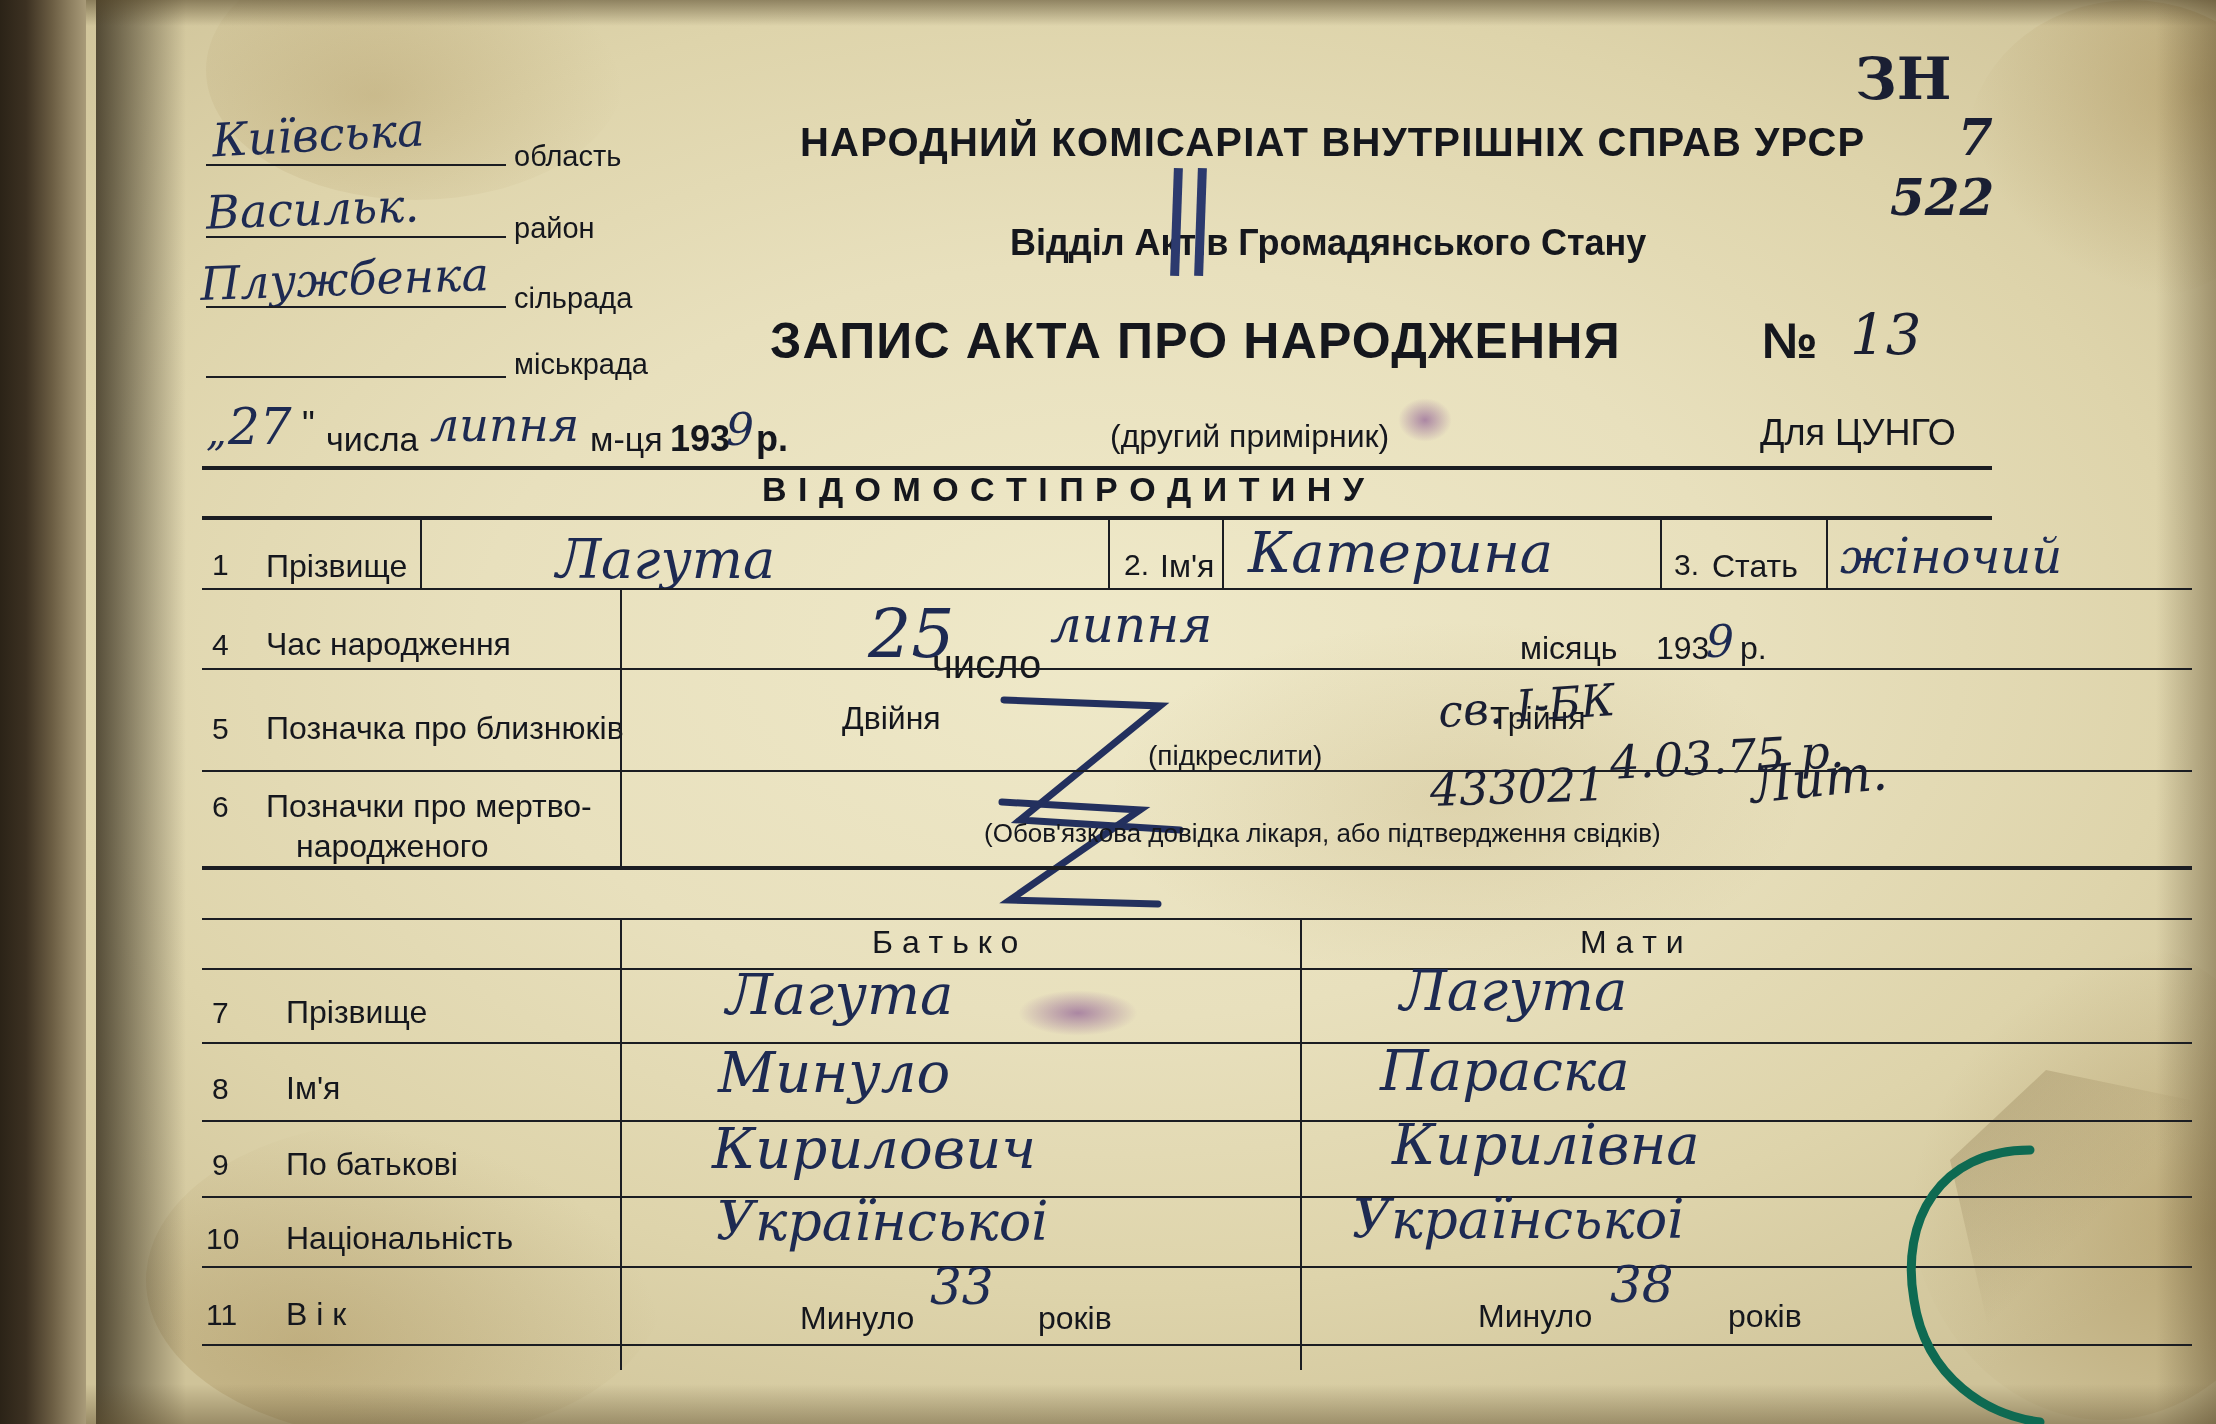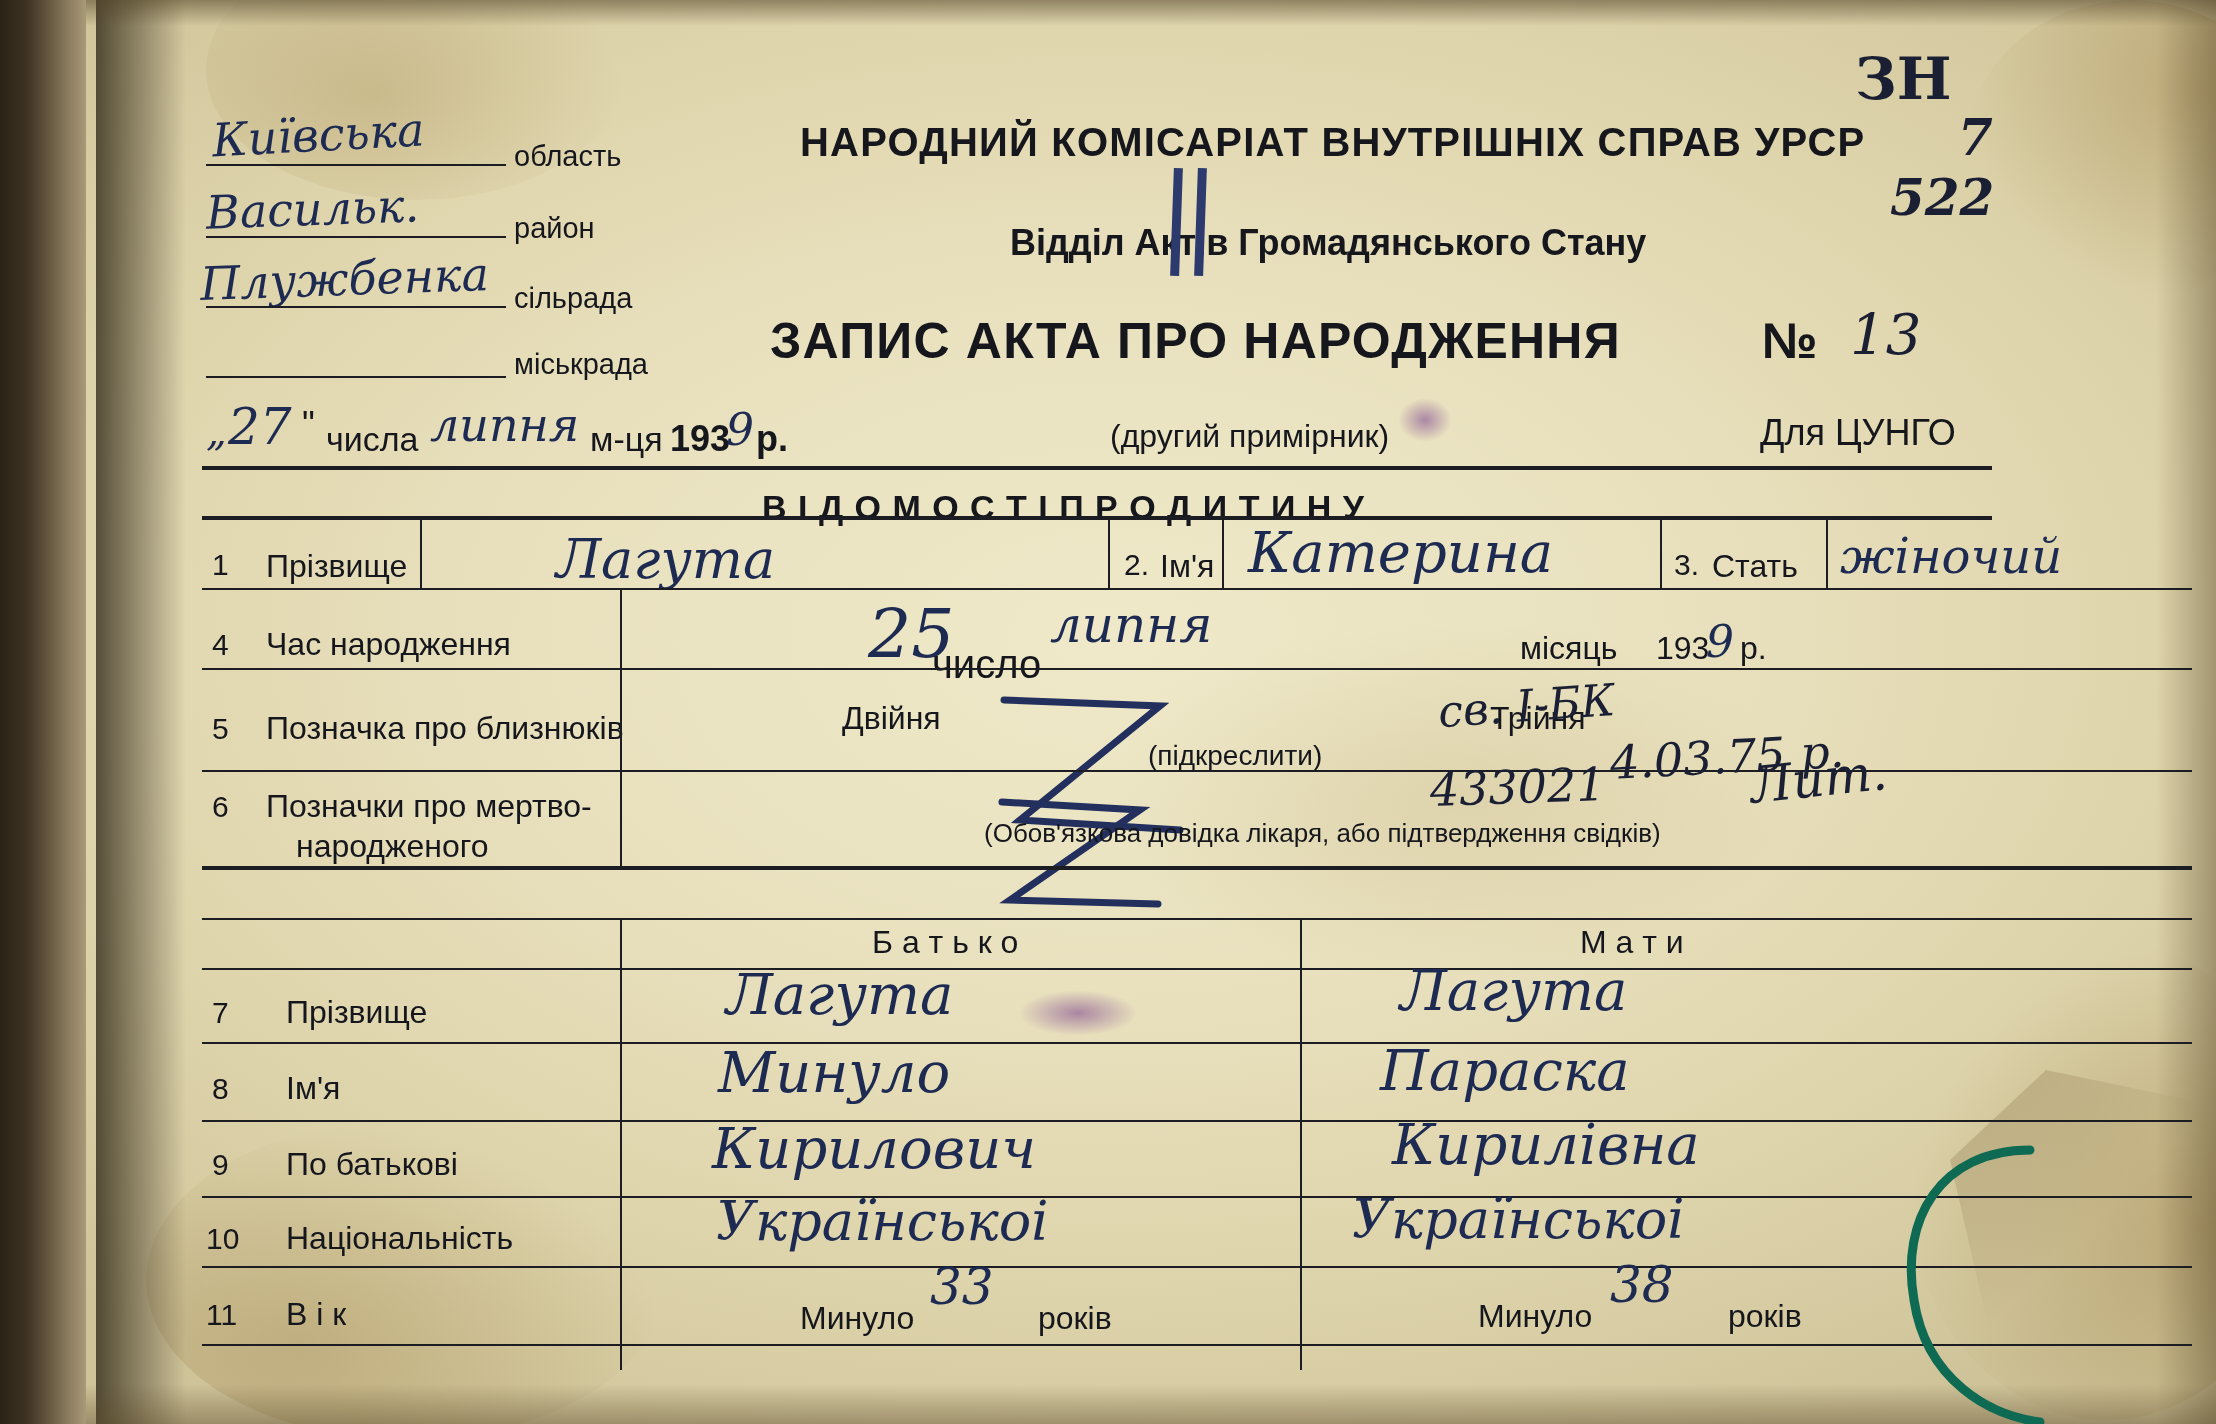--- a/index.html
+++ b/index.html
@@ -183,21 +183,21 @@
   <div class="printed" style="position:absolute; left:670px; top:418px; font-size:36px; font-weight:bold;">193</div>
   <div class="hand" style="left:726px; top:404px; font-size:44px;">9</div>
   <div class="printed" style="position:absolute; left:756px; top:418px; font-size:36px; font-weight:bold;">р.</div>
 
   <div class="printed" style="position:absolute; left:1110px; top:418px; font-size:32px;">(другий примірник)</div>
   <div class="printed" style="position:absolute; left:1760px; top:412px; font-size:36px;">Для ЦУНГО</div>
 
   <div class="smudge" style="left:1398px; top:398px; width:54px; height:44px;"></div>
 
   <div class="rule thick" style="left:202px; top:466px; width:1790px;"></div>
-  <div class="printed" style="position:absolute; left:762px; top:470px; font-size:34px; font-weight:bold; letter-spacing:1px;margin-top:18px;">В І Д О М О С Т І   П Р О   Д И Т И Н У</div>
+  <div class="printed" style="position:absolute; left:762px; top:470px; font-size:34px; font-weight:bold; letter-spacing:1px;">В І Д О М О С Т І   П Р О   Д И Т И Н У</div>
   <div class="rule thick" style="left:202px; top:516px; width:1790px;"></div>
 
   <div class="printed" style="position:absolute; left:212px; top:548px; font-size:30px;">1</div>
   <div class="printed" style="position:absolute; left:266px; top:548px; font-size:32px;">Прізвище</div>
   <div class="hand" style="left:556px; top:528px; font-size:54px;">Лагута</div>
 
   <div class="rule vert" style="left:420px; top:520px; height:68px;"></div>
   <div class="rule vert" style="left:1108px; top:520px; height:68px;"></div>
   <div class="printed" style="position:absolute; left:1124px; top:548px; font-size:30px;">2.</div>
   <div class="printed" style="position:absolute; left:1160px; top:548px; font-size:32px;">Ім'я</div>

